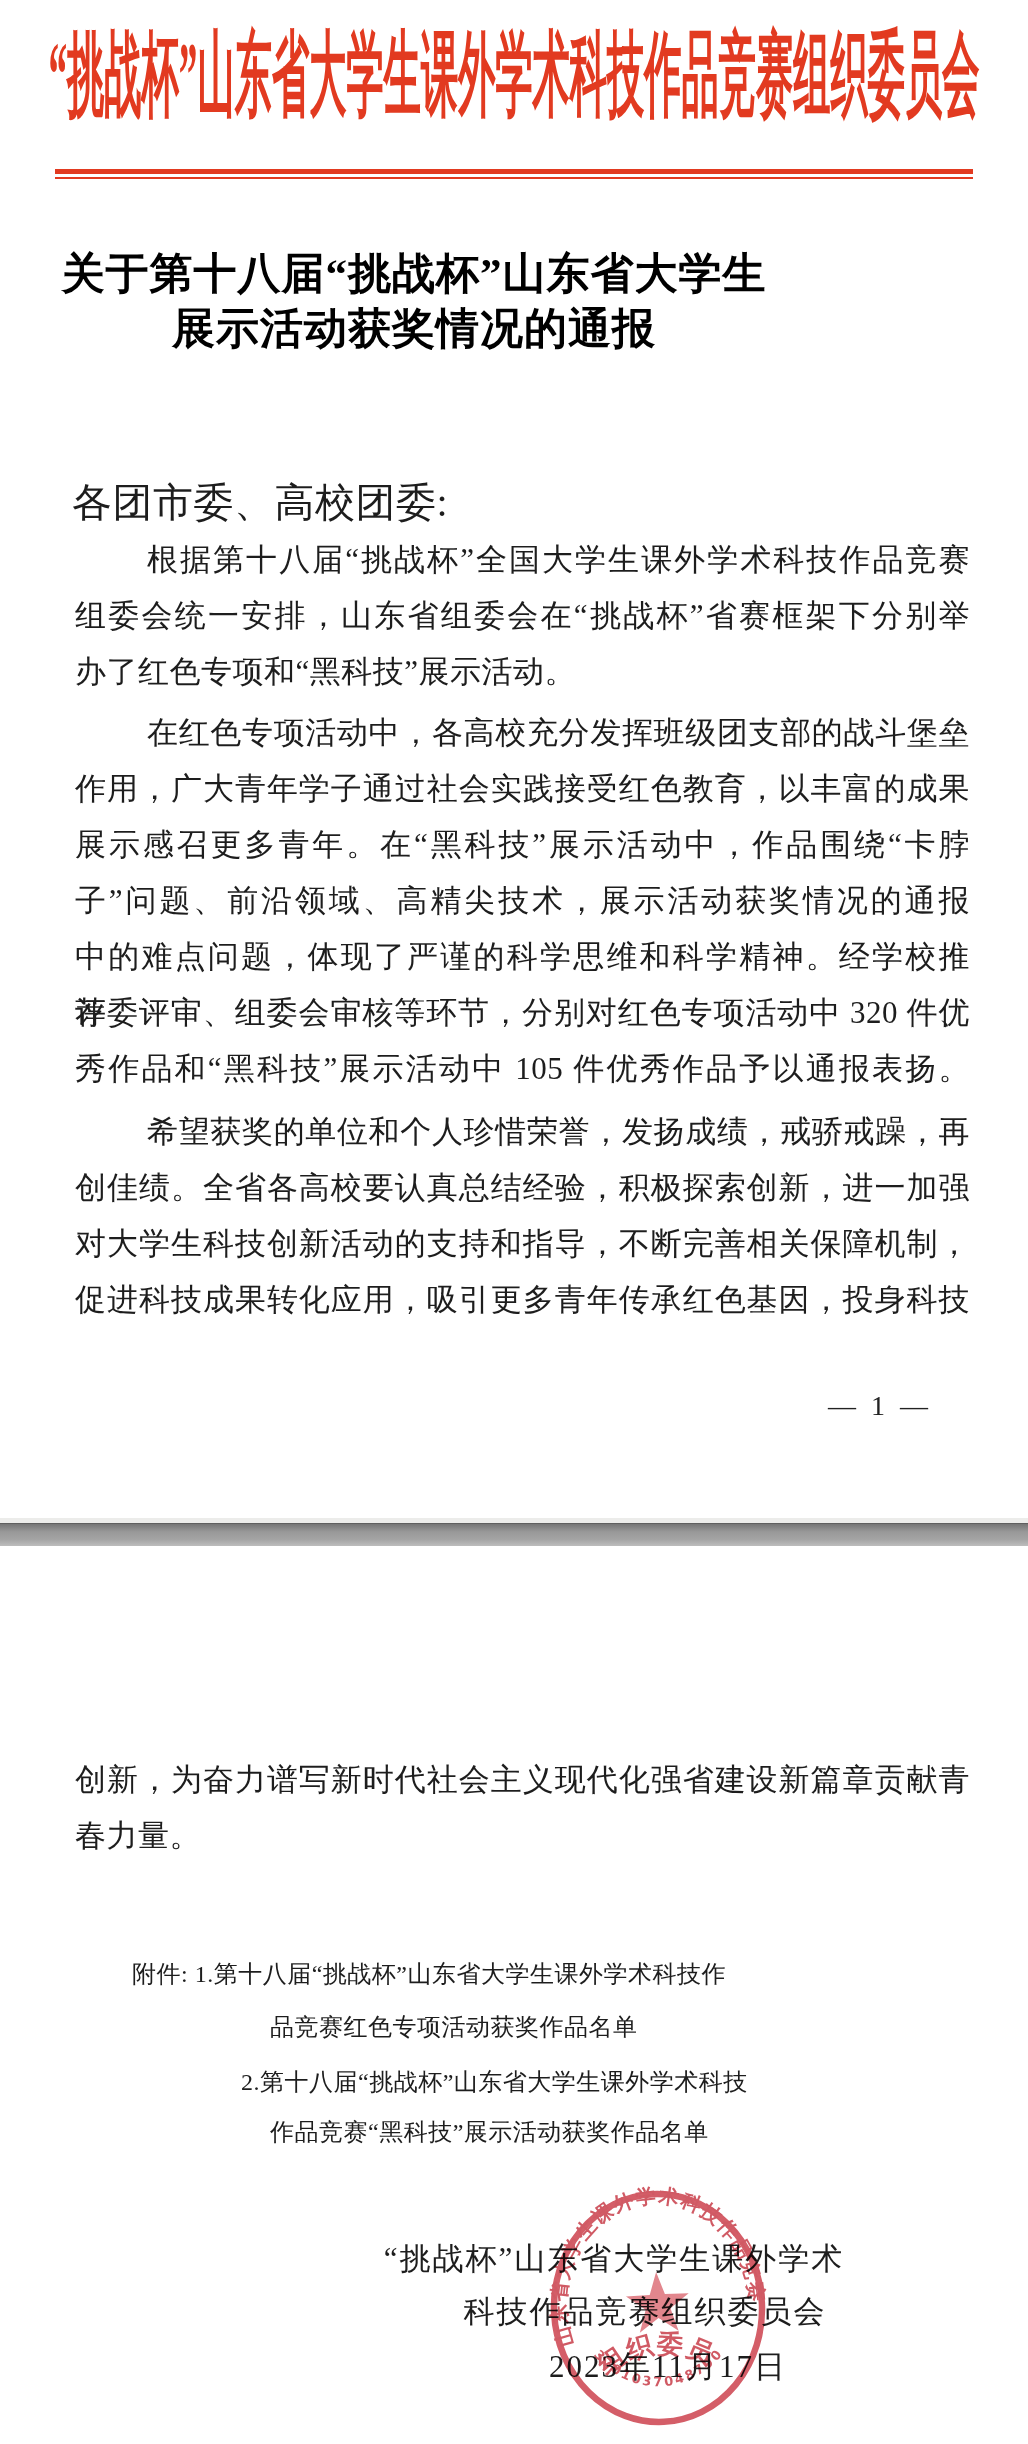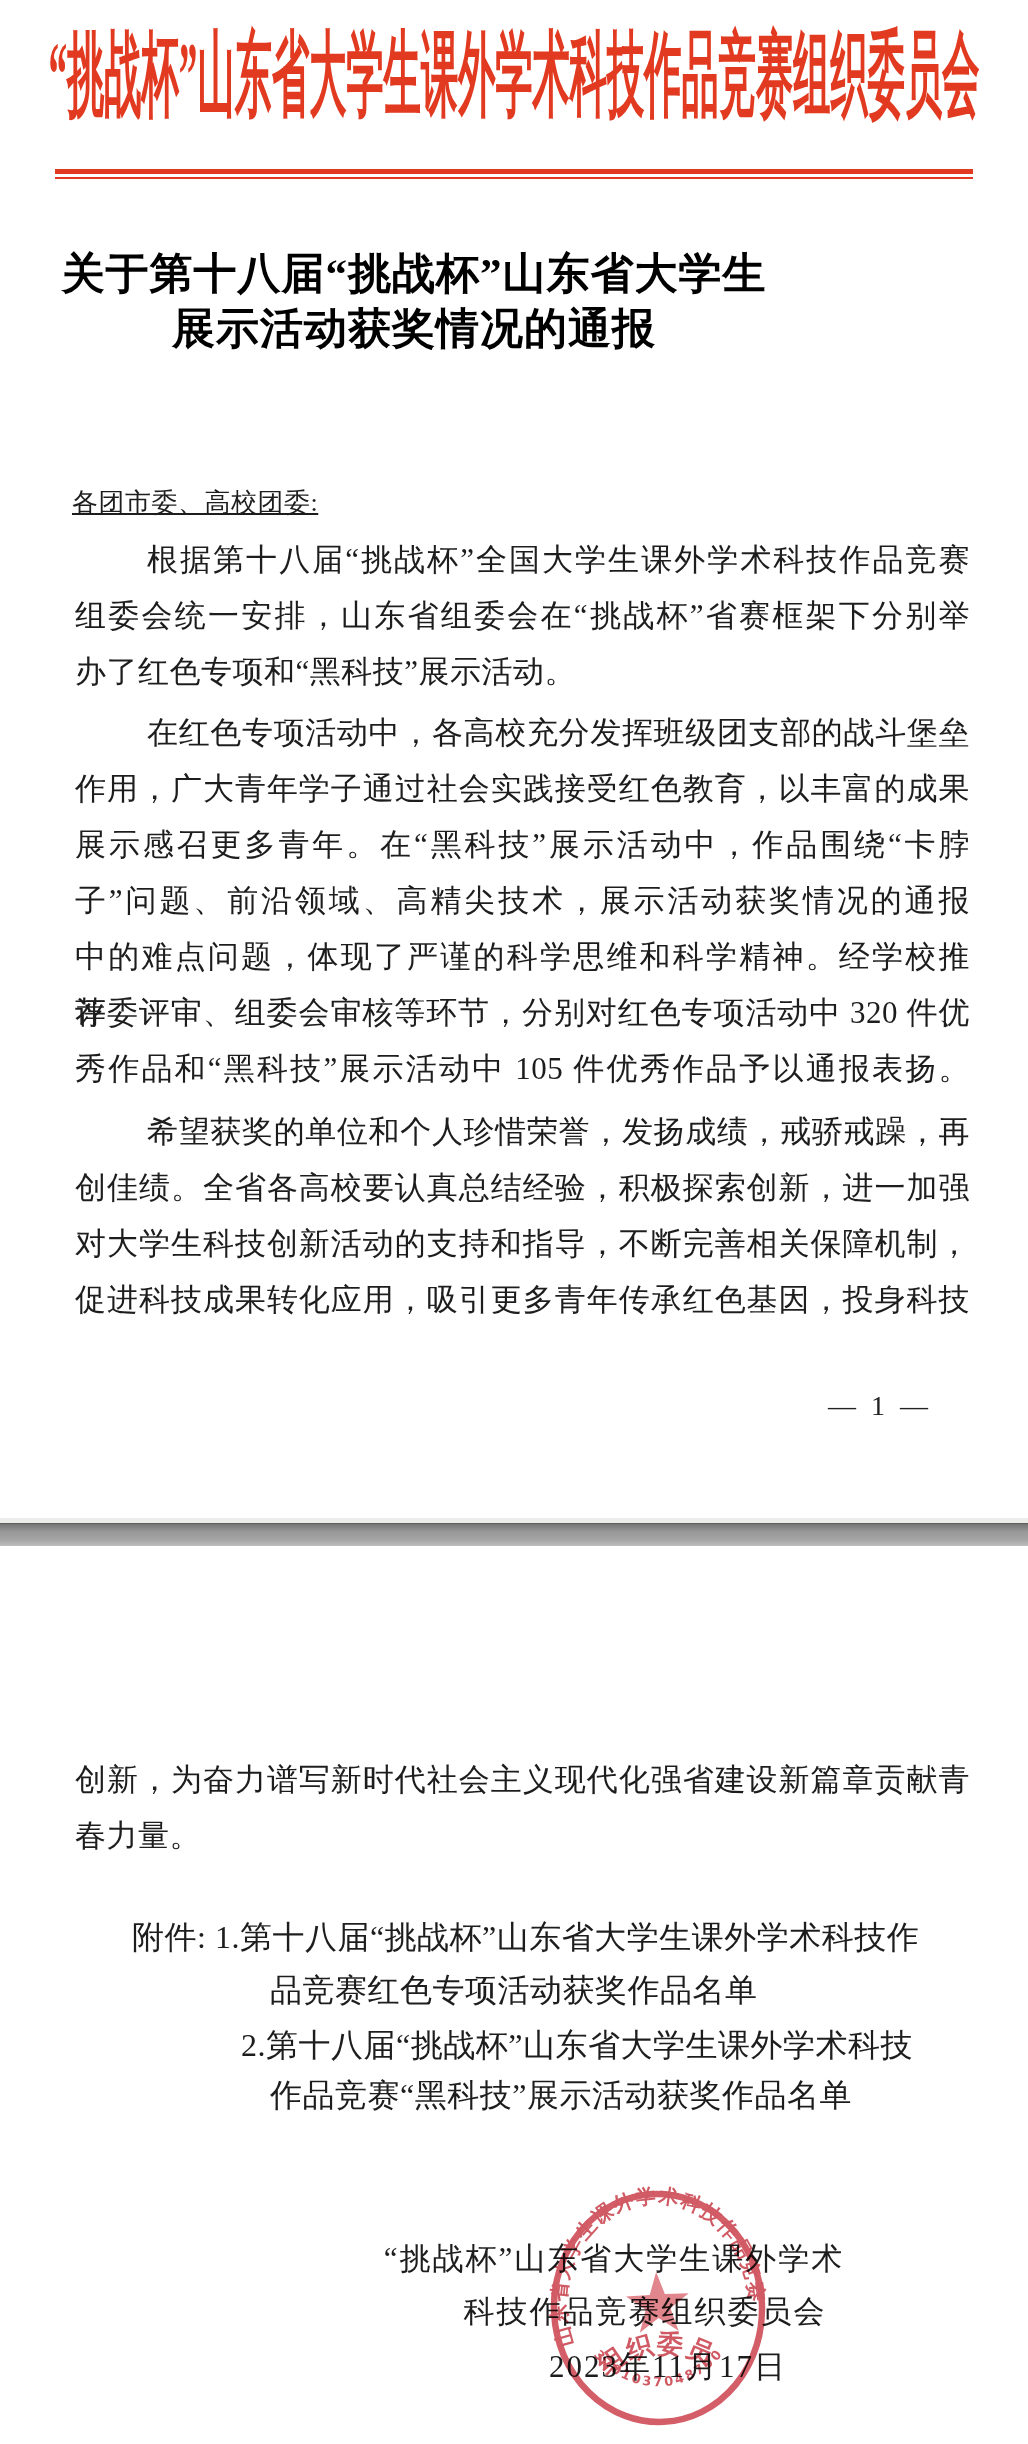--- a/index.html
+++ b/index.html
@@ -32,38 +32,38 @@
 
   
   .bl{  
     position:absolute;left:75px;width:895px;
     font-size:31px;line-height:56px;height:56px;
     letter-spacing:0.5px;color:#1d1d1d;
   }
   .fill{text-align:justify;text-align-last:justify;}
   .short{text-align:left;text-align-last:left;}
   .first{left:147px;width:823px;}
-  .salutation{top:475px;left:72px;font-size:26px;text-decoration:underline;}
+  .salutation{top:475px;left:72px;font-size:40px;}
 
   
   .page-num{
     top:1390px;left:810px;width:140px;text-align:center;
     font-size:28px;letter-spacing:4px;color:#222;
   }
 
   
   .band-edge{top:1518px;left:0;width:1028px;height:5px;background:#ececea;}
   .band{
     top:1523px;left:0;width:1028px;height:22px;
     background:linear-gradient(180deg,#757575 0%,#989898 35%,#a4a4a4 70%,#bdbdbd 100%);
     border-top:1px solid #5f5f5f;
   }
 
   
-  .att{position:absolute;font-size:32px;line-height:52px;height:52px;letter-spacing:0.5px;white-space:nowrap;}
+  .att{position:absolute;font-size:24px;line-height:52px;height:52px;letter-spacing:0.5px;white-space:nowrap;margin-top:37px;}
 
   
   .sig{position:absolute;font-size:31px;line-height:44px;letter-spacing:2px;white-space:nowrap;transform:translateX(-50%);}
 
   
   .seal{
     top:2183px;left:543px;width:230px;height:250px;
     opacity:0.84;mix-blend-mode:multiply;
     transform:rotate(-3deg);
   }

